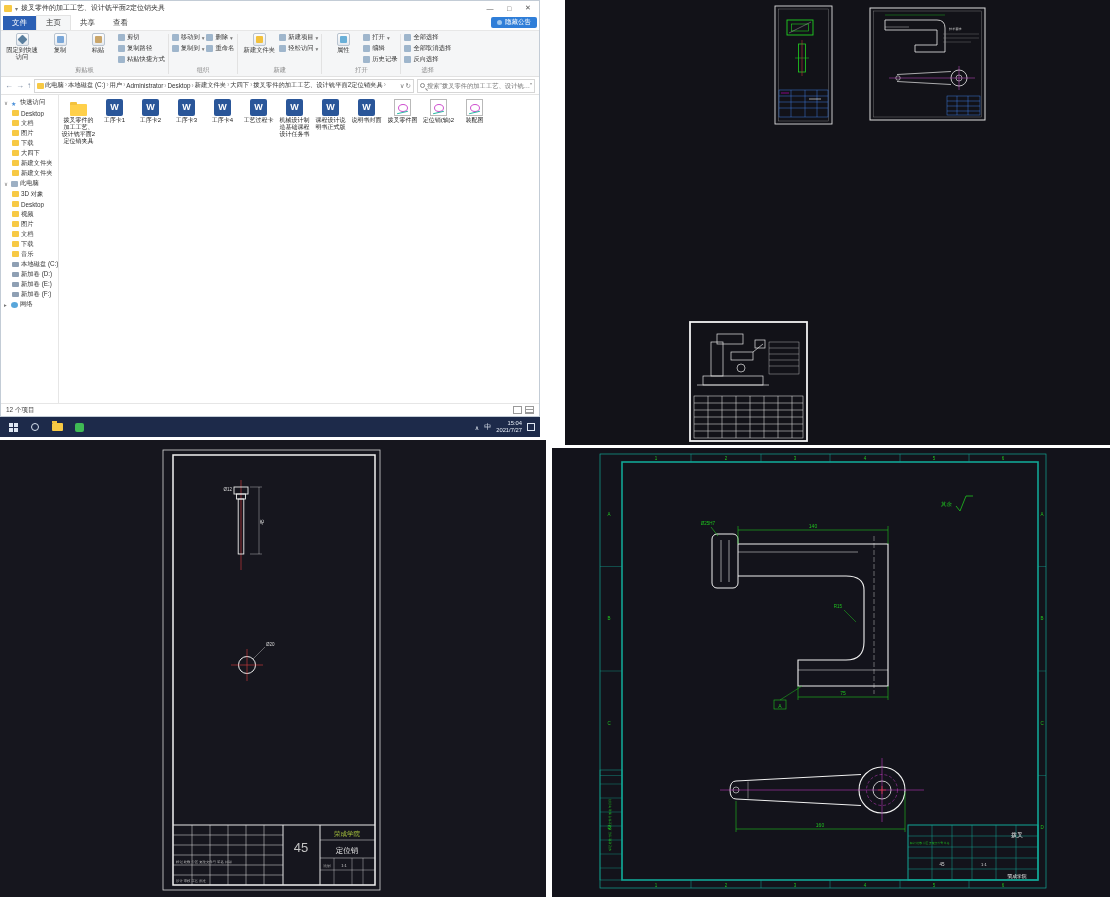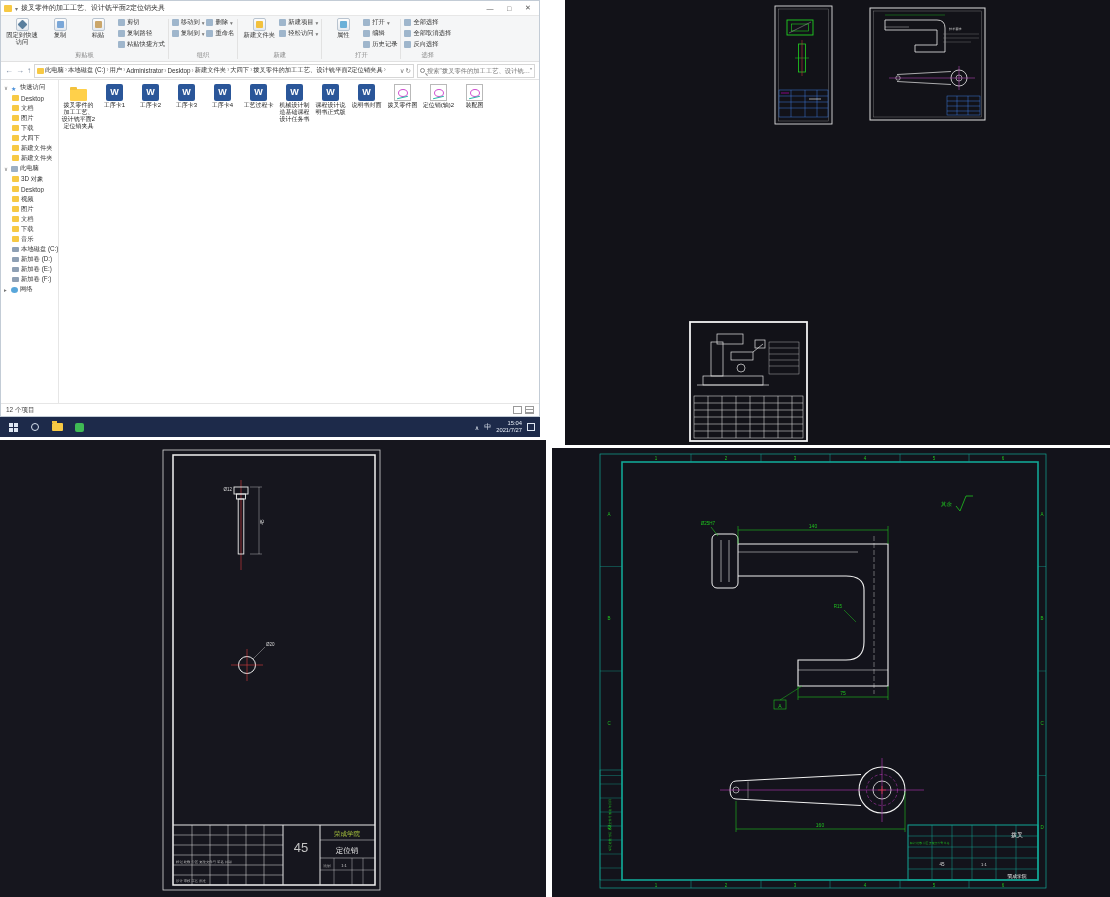--- a/index.html
+++ b/index.html
@@ -105,20 +105,27 @@
 
   <div class="explorer">
     <div class="titlebar">
       <span class="appicon"></span>
       <span class="qa-chev">▾</span>
       <span class="title">拨叉零件的加工工艺、设计铣平面2定位销夹具</span>
       <span class="wc">—</span>
       <span class="wc">□</span>
       <span class="wc">✕</span>
     </div>
+    <div class="tabsrow">
+      <span class="tab tab-file">文件</span>
+      <span class="tab active">主页</span>
+      <span class="tab">共享</span>
+      <span class="tab">查看</span>
+      <span class="banner-btn">隐藏公告</span>
+    </div>
     <div class="ribbon">
       <div class="rgroup">
         <div class="rbody">
           <div class="rbig">
             <span class="gicon gi-pin"></span>
             <span>固定到快速访问</span>
           </div>
           <div class="rbig">
             <span class="gicon"></span>
             <span>复制</span>

